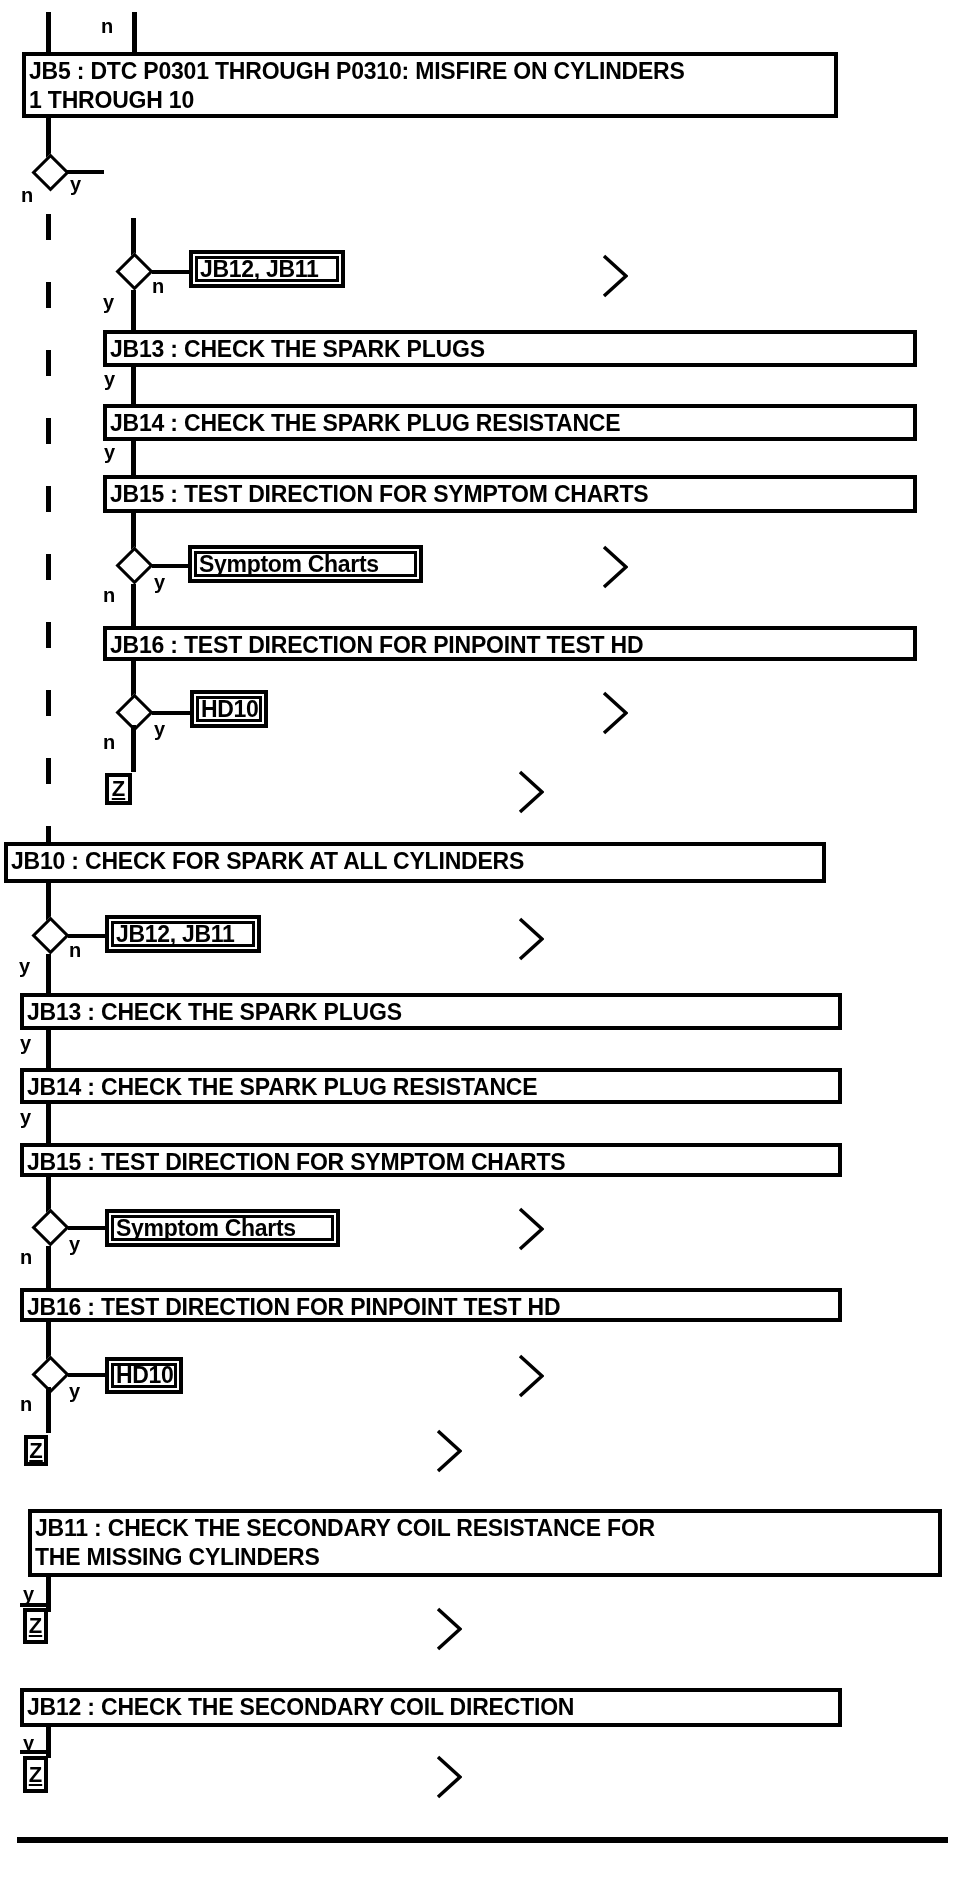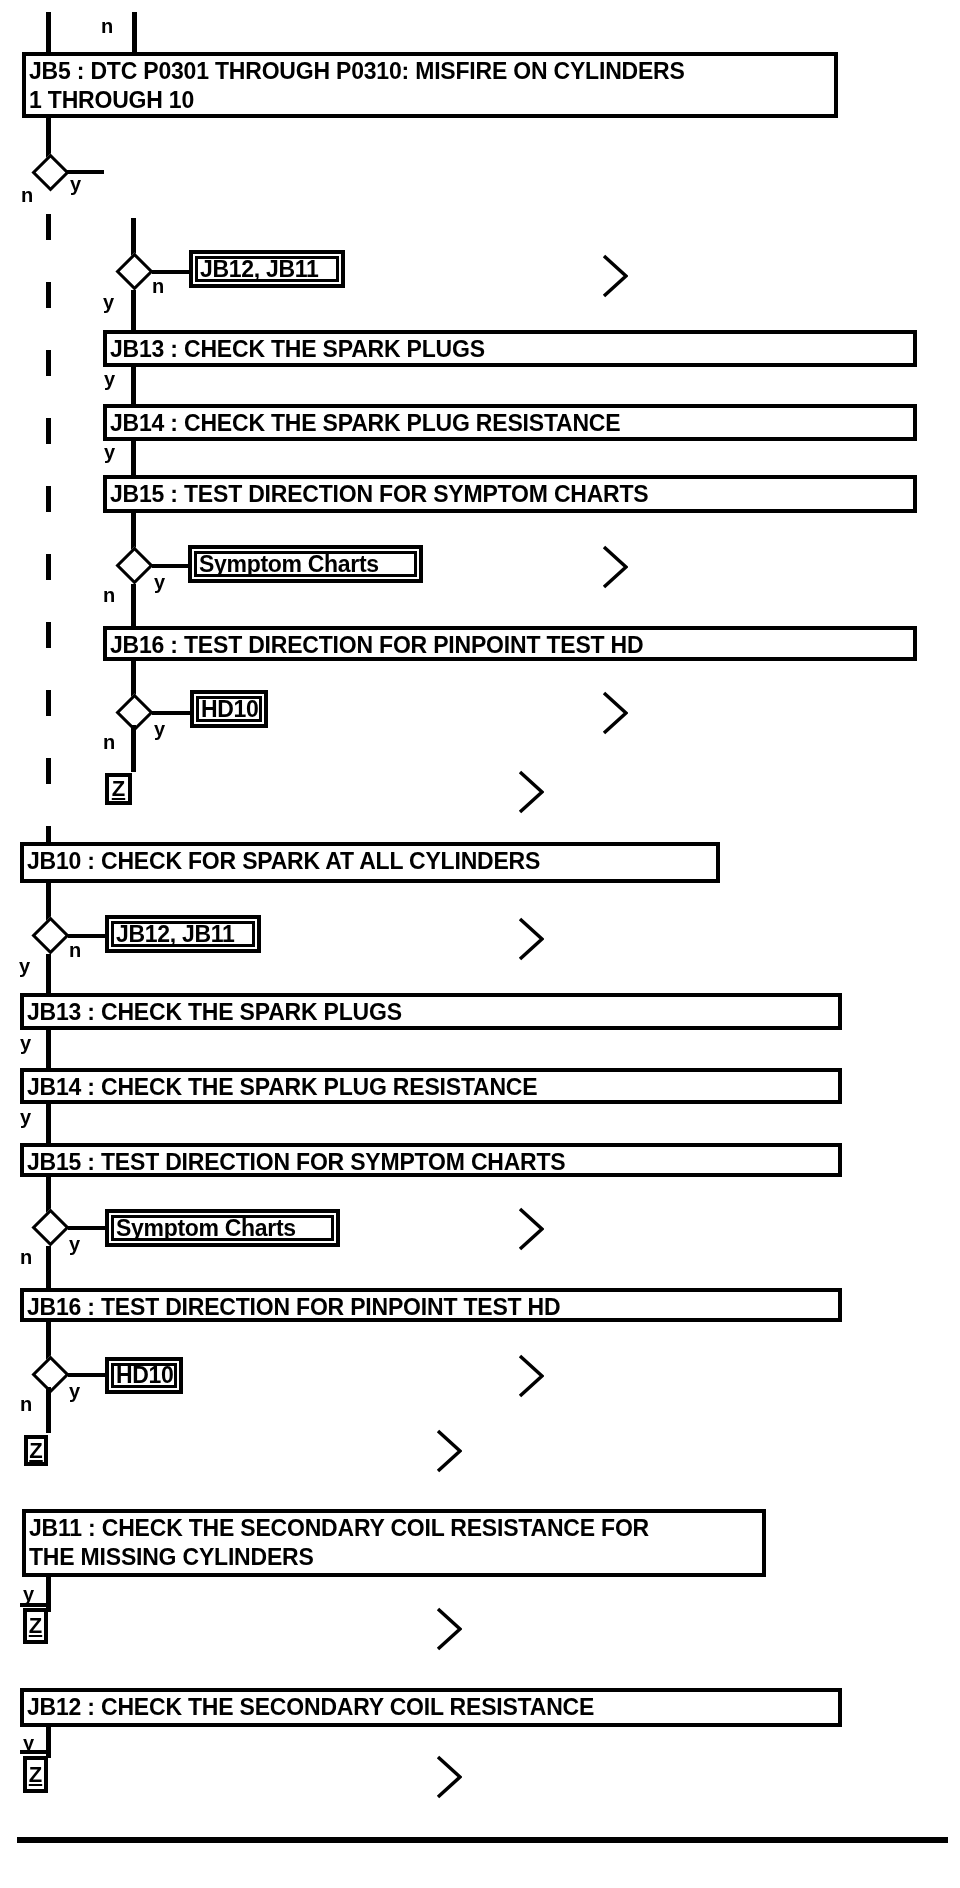--- a/index.html
+++ b/index.html
@@ -108,21 +108,21 @@
     </svg>
 
   <div class="vline" style="left:131px;top:725px;width:5px;height:47px"></div>
   <div class="term" style="left:105px;top:773px;width:27px;height:32px">
       <span>Z</span>
     </div>
   <svg class="chev" viewBox="0 0 26 44" style="left:518px;top:770px">
       <polyline points="2,2 24,22 2,42"></polyline>
     </svg>
 
-  <div class="box" style="left:20px;top:842px;width:700px;height:41px">JB10 : CHECK FOR SPARK AT ALL CYLINDERS</div>
+  <div class="box" style="left:4px;top:842px;width:822px;height:41px">JB10 : CHECK FOR SPARK AT ALL CYLINDERS</div>
   <div class="vline" style="left:46px;top:883px;width:5px;height:44px"></div>
   <div class="diamond" style="left:37px;top:922px"></div>
   <div class="lbl" style="left:69px;top:940px">n</div>
   <div class="lbl" style="left:19px;top:956px">y</div>
   <div class="hline" style="left:68px;top:934px;width:37px;height:4px"></div>
   <div class="ref" style="left:105px;top:915px;width:156px;height:38px">
       <div class="in">JB12, JB11</div>
     </div>
   <svg class="chev" viewBox="0 0 26 44" style="left:518px;top:917px">
       <polyline points="2,2 24,22 2,42"></polyline>
@@ -165,33 +165,33 @@
     </svg>
 
   <div class="vline" style="left:46px;top:1387px;width:5px;height:46px"></div>
   <div class="term" style="left:24px;top:1435px;width:24px;height:31px">
       <span>Z</span>
     </div>
   <svg class="chev" viewBox="0 0 26 44" style="left:436px;top:1429px">
       <polyline points="2,2 24,22 2,42"></polyline>
     </svg>
 
-  <div class="box" style="left:22px;top:1509px;width:744px;height:68px">JB11 : CHECK THE SECONDARY COIL RESISTANCE FOR
+  <div class="box" style="left:28px;top:1509px;width:914px;height:68px">JB11 : CHECK THE SECONDARY COIL RESISTANCE FOR
 THE MISSING CYLINDERS</div>
   <div class="lbl" style="left:23px;top:1584px">y</div>
   <div class="vline" style="left:46px;top:1577px;width:5px;height:35px"></div>
   <div class="hline" style="left:20px;top:1603px;width:28px;height:4px"></div>
   <div class="term" style="left:23px;top:1608px;width:25px;height:36px">
       <span>Z</span>
     </div>
   <svg class="chev" viewBox="0 0 26 44" style="left:436px;top:1607px">
       <polyline points="2,2 24,22 2,42"></polyline>
     </svg>
 
-  <div class="box" style="left:20px;top:1688px;width:822px;height:39px">JB12 : CHECK THE SECONDARY COIL RESISTANCE</div>
+  <div class="box" style="left:20px;top:1688px;width:822px;height:39px">JB12 : CHECK THE SECONDARY COIL DIRECTION</div>
   <div class="lbl" style="left:23px;top:1733px">y</div>
   <div class="vline" style="left:46px;top:1727px;width:5px;height:31px"></div>
   <div class="hline" style="left:20px;top:1750px;width:28px;height:4px"></div>
   <div class="term" style="left:23px;top:1756px;width:25px;height:37px">
       <span>Z</span>
     </div>
   <svg class="chev" viewBox="0 0 26 44" style="left:436px;top:1755px">
       <polyline points="2,2 24,22 2,42"></polyline>
     </svg>
 

